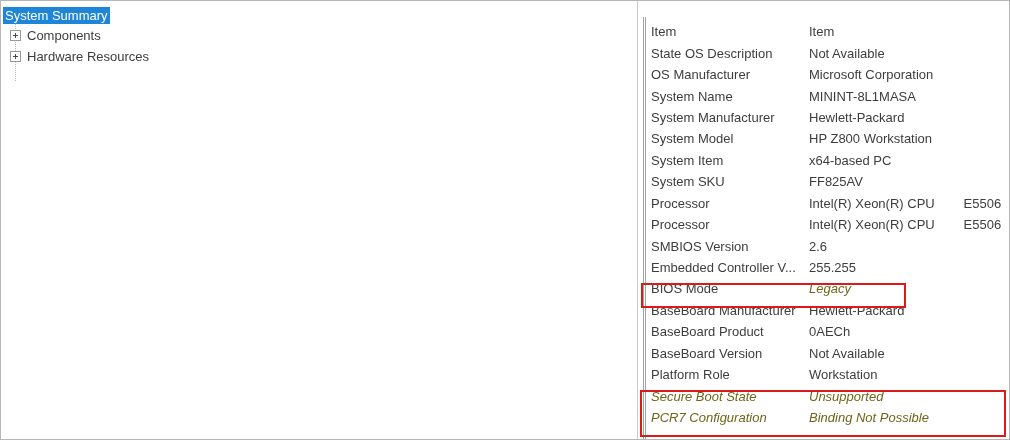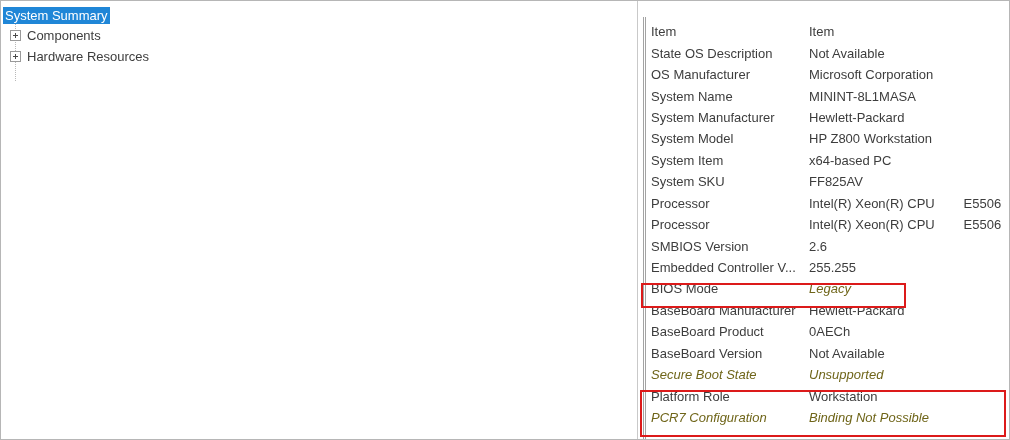--- a/index.html
+++ b/index.html
@@ -176,26 +176,26 @@
   </div>
         <div class="lrow">
     <span class="item">BaseBoard Product</span>
     <span class="value">0AECh</span>
   </div>
         <div class="lrow">
     <span class="item">BaseBoard Version</span>
     <span class="value">Not Available</span>
   </div>
         <div class="lrow">
+    <span class="item">Platform Role</span>
+    <span class="value">Workstation</span>
+  </div>
+        <div class="lrow">
     <span class="item hl">Secure Boot State</span>
     <span class="value hl">Unsupported</span>
-  </div>
-        <div class="lrow">
-    <span class="item">Platform Role</span>
-    <span class="value">Workstation</span>
   </div>
         <div class="lrow">
     <span class="item hl">PCR7 Configuration</span>
     <span class="value hl">Binding Not Possible</span>
   </div>
       </div>
   </div>
 
   <div class="anno" id="anno-bios"></div>
   <div class="anno" id="anno-secure"></div>

